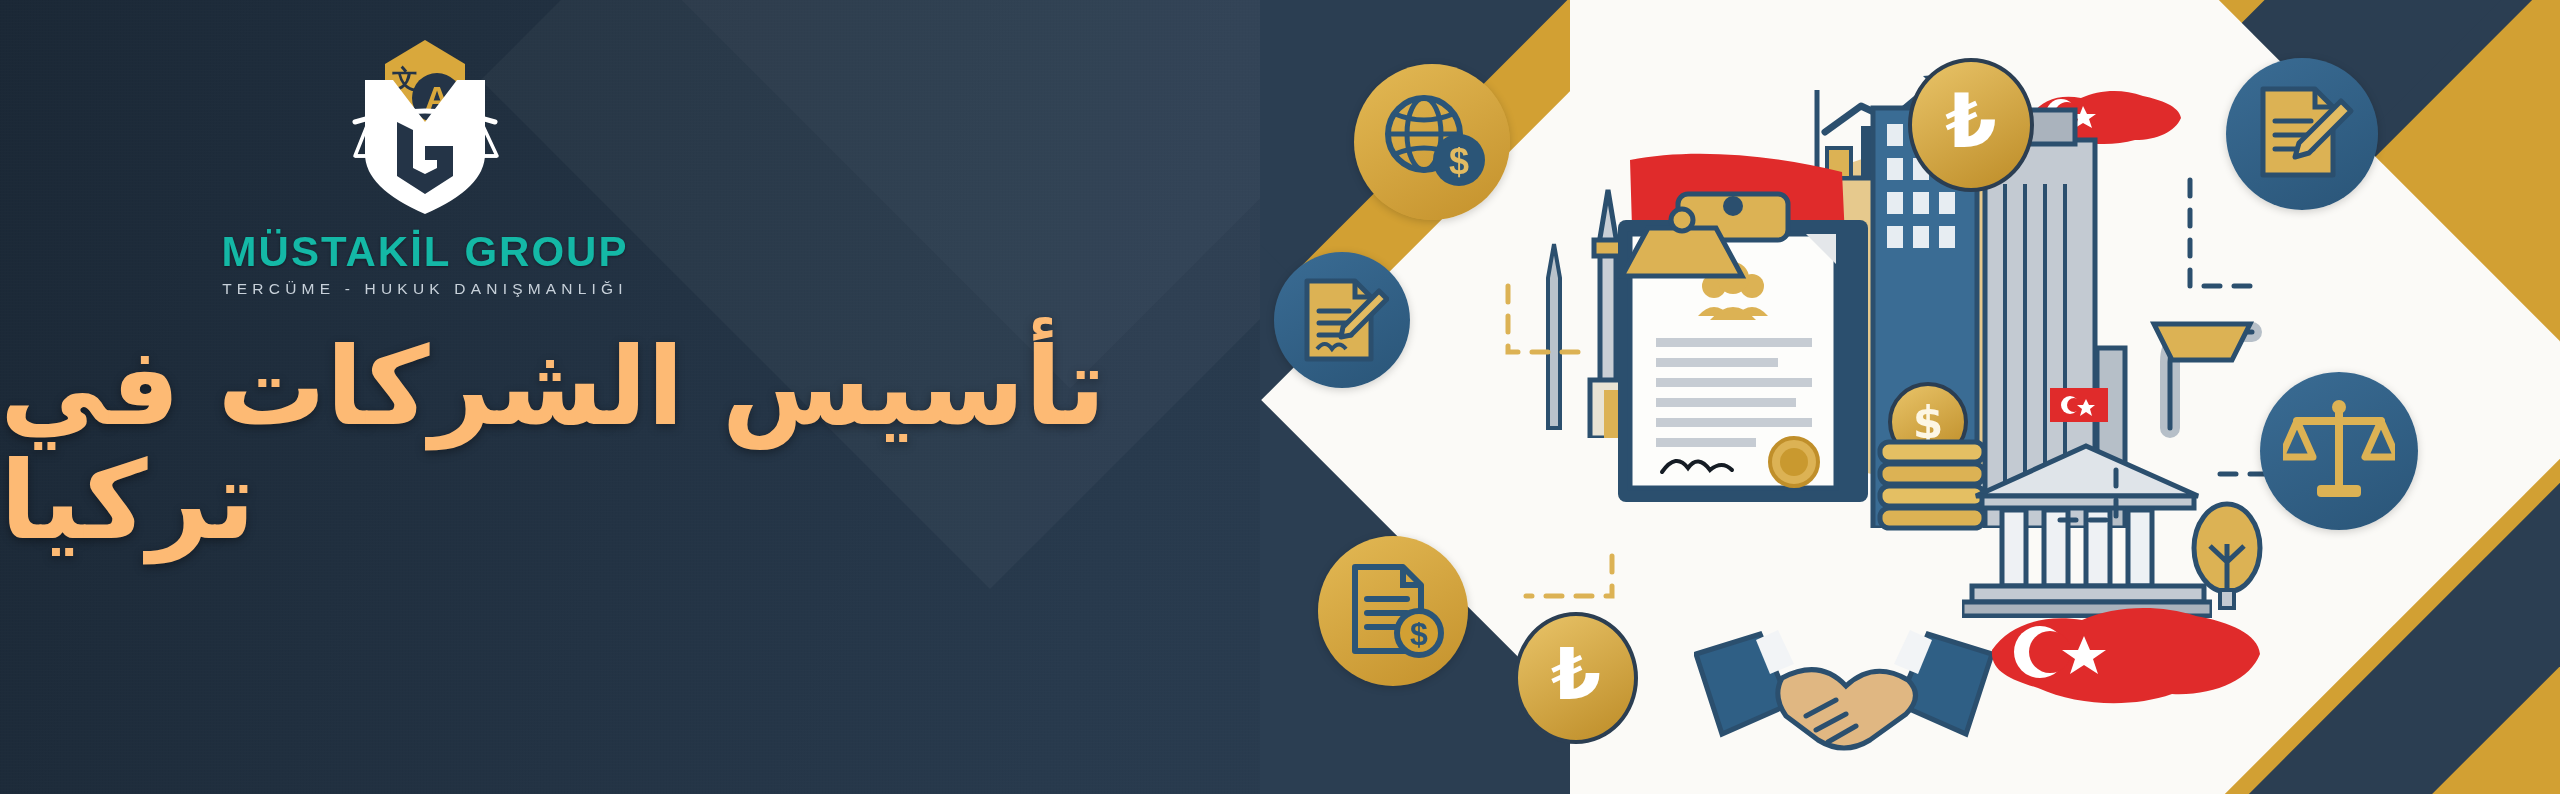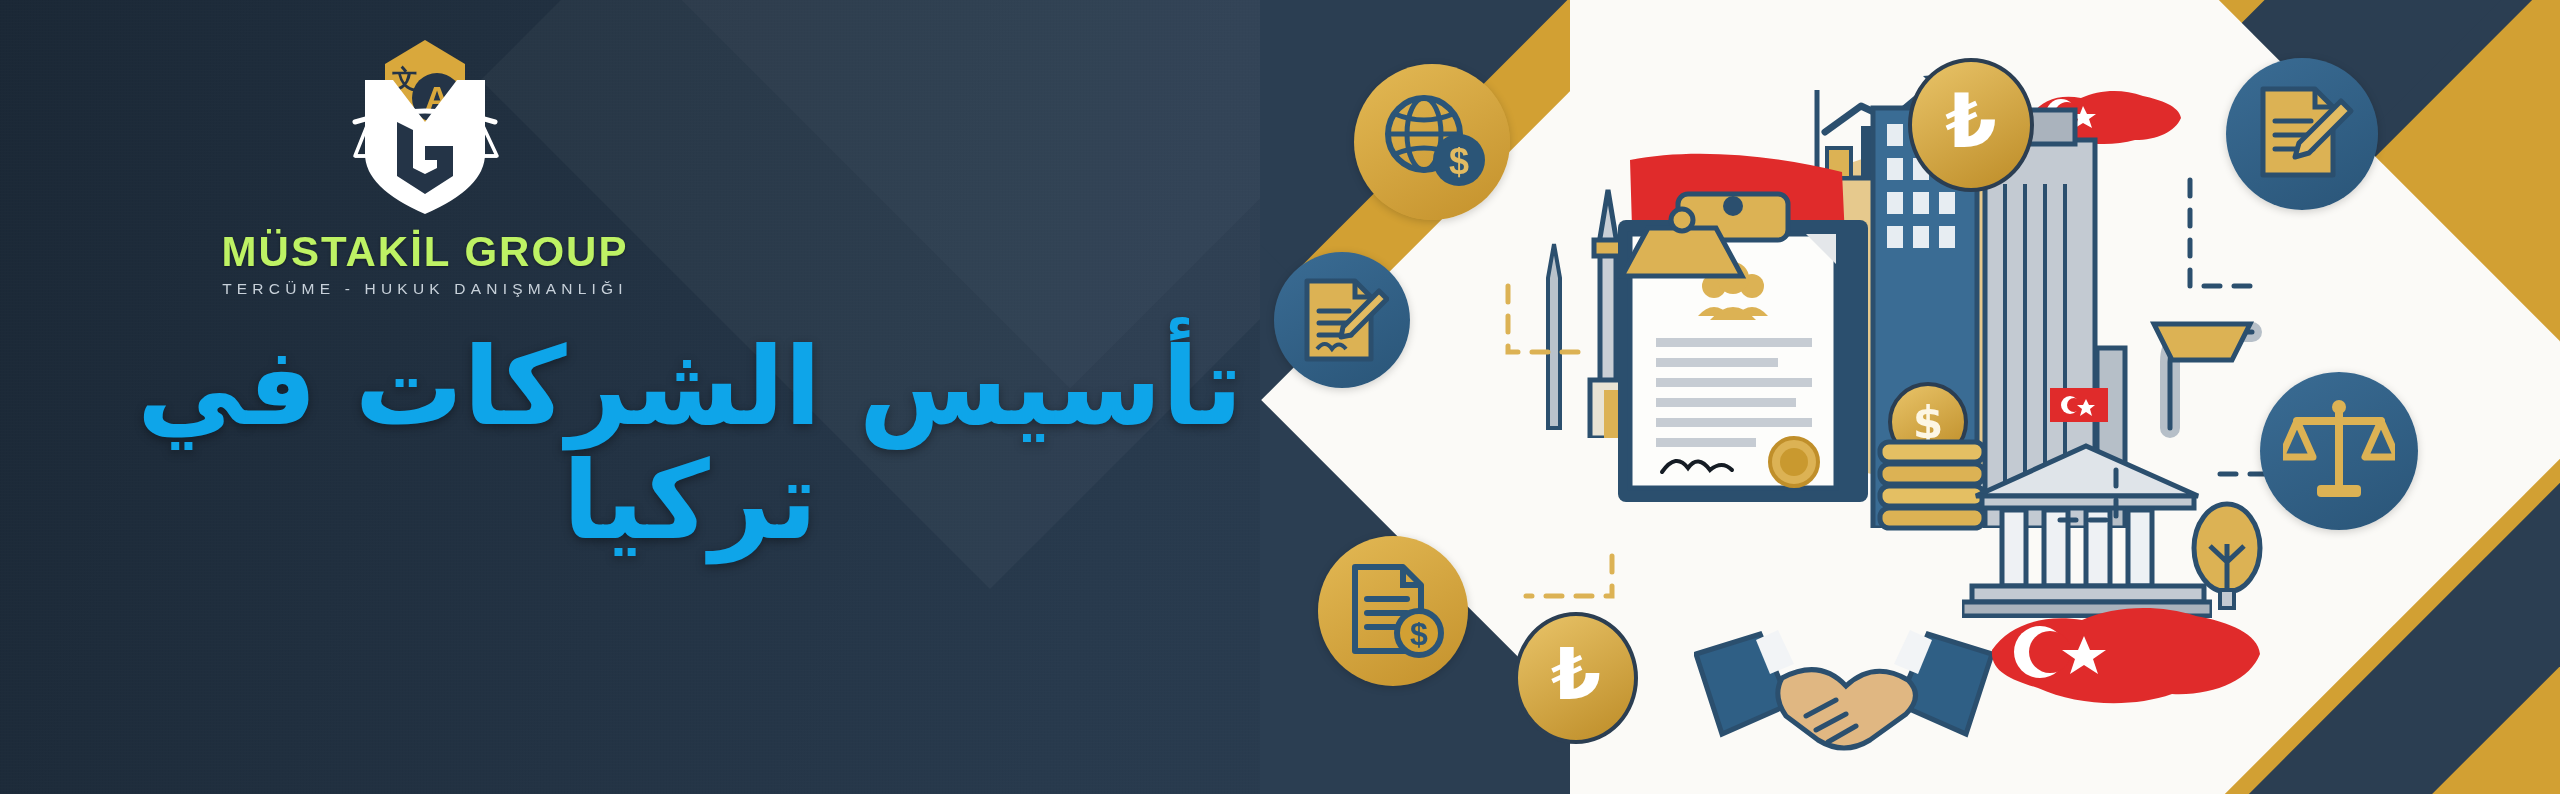--- a/index.html
+++ b/index.html
@@ -41,28 +41,28 @@
         background:linear-gradient(150deg,#e9c469,#bd8c27);
         border:4px solid #2b3e52;display:flex;align-items:center;justify-content:center;
         font-weight:700;color:#fff;}
 
   
   .left{position:absolute;top:0;left:0;width:1430px;height:794px;}
   .logo-wrap{position:absolute;top:26px;left:0;width:1430px;
     display:flex;flex-direction:column;align-items:center;
     transform:translateX(-290px);}
   .logo-mark{width:200px;height:200px;position:relative;}
-  .logo-name{color:#bef264;font-size:42px;font-weight:700;letter-spacing:2px;
+  .logo-name{color:#14b8a6;font-size:42px;font-weight:700;letter-spacing:2px;
     margin-top:2px;font-family:"Liberation Sans",sans-serif;
     text-shadow:0 1px 3px rgba(0,0,0,.4);}
   .logo-sub{color:#c8d1da;font-size:15.5px;letter-spacing:5.2px;margin-top:4px;
     font-family:"Liberation Sans",sans-serif;}
 
-  .headline{position:absolute;top:330px;left:0;width:1380px;text-align:center;
-    color:#0ea5e9;font-size:108px;font-weight:700;line-height:1.06;
+  .headline{position:absolute;top:330px;left:0;width:1380px;text-align:left;
+    color:#fdba74;font-size:108px;font-weight:700;line-height:1.06;
     direction:rtl;letter-spacing:0;
     text-shadow:0 3px 10px rgba(0,0,0,.35);}
   .subline{position:absolute;top:500px;left:0;width:1380px;text-align:center;
     color:#f4f6f8;font-size:60px;font-weight:600;line-height:1.36;
     direction:rtl;text-shadow:0 2px 7px rgba(0,0,0,.4);}
   .subline span{display:block;}
 </style>
 </head>
 <body>
 

